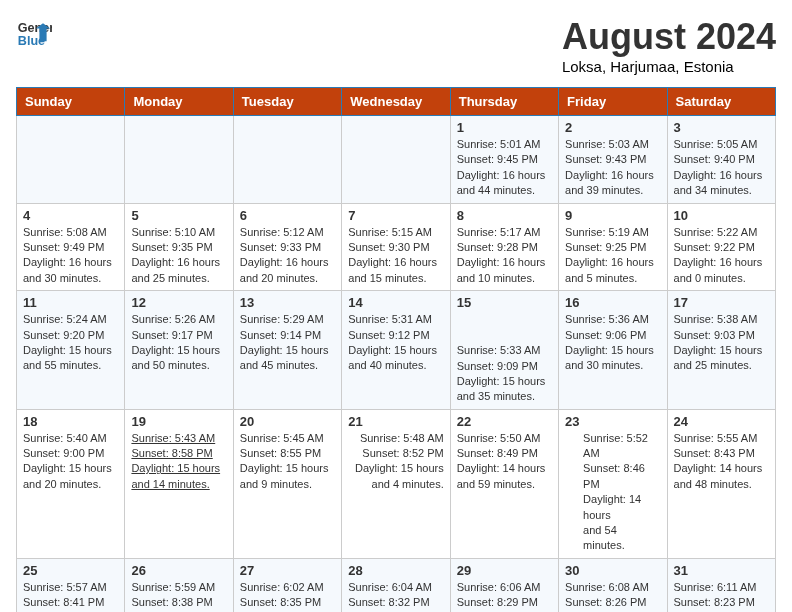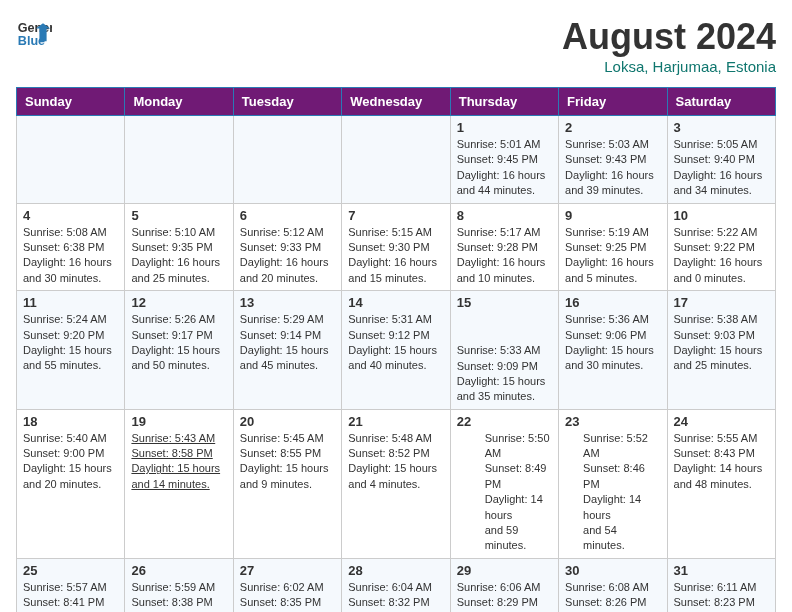--- a/index.html
+++ b/index.html
@@ -19,38 +19,38 @@
     .logo {
       display: flex;
       align-items: center;
       gap: 4px;
     }
     .logo-icon {
       width: 36px;
       height: 36px;
     }
     .title-area {
-      text-align: right;
+      text-align: left;
     }
     .month-year {
       font-size: 36px;
       font-weight: bold;
       color: #333;
     }
     .location {
       font-size: 15px;
-      color: #0f766e;
+      color: #000000;
     }
     table {
       width: 100%;
       border-collapse: collapse;
       font-size: 11px;
     }
     thead tr th {
-      background-color: #701a75;
+      background-color: #c2410c;
       color: #fff;
       text-align: left;
       padding: 6px 8px;
       font-size: 13px;
       font-weight: bold;
       border: 1px solid #2a7ab5;
     }
     tbody tr td {
       border: 1px solid #ccc;
       vertical-align: top;
@@ -135,21 +135,21 @@
           <div class="day-info" style="white-space: pre-line;">Sunrise: 5:05 AM
 Sunset: 9:40 PM
 Daylight: 16 hours
 and 34 minutes.</div>
         </td>
       </tr>
       <tr>
         <td>
           <span class="day-num">4</span>
           <div class="day-info" style="white-space: pre-line;">Sunrise: 5:08 AM
-Sunset: 6:38 PM
+Sunset: 9:49 PM
 Daylight: 16 hours
 and 30 minutes.</div>
         </td>
         <td>
           <span class="day-num">5</span>
           <div class="day-info" style="white-space: pre-line;">Sunrise: 5:10 AM
 Sunset: 9:35 PM
 Daylight: 16 hours
 and 25 minutes.</div>
         </td>
@@ -257,28 +257,28 @@
         </td>
         <td>
           <span class="day-num">20</span>
           <div class="day-info" style="white-space: pre-line;">Sunrise: 5:45 AM
 Sunset: 8:55 PM
 Daylight: 15 hours
 and 9 minutes.</div>
         </td>
         <td>
           <span class="day-num">21</span>
-          <div class="day-info" style="white-space: pre-line;">Sunrise: 5:48 AM
+          <div class="day-info" style="white-space: pre-line; text-align: right;">Sunrise: 5:48 AM
 Sunset: 8:52 PM
 Daylight: 15 hours
 and 4 minutes.</div>
         </td>
         <td>
           <span class="day-num">22</span>
-          <div class="day-info" style="white-space: pre-line; margin-left: 28px;">Sunrise: 5:50 AM
+          <div class="day-info" style="white-space: pre-line;">Sunrise: 5:50 AM
 Sunset: 8:49 PM
 Daylight: 14 hours
 and 59 minutes.</div>
         </td>
         <td>
           <span class="day-num">23</span>
           <div class="day-info" style="white-space: pre-line; margin-left: 18px;">Sunrise: 5:52 AM
 Sunset: 8:46 PM
 Daylight: 14 hours
 and 54 minutes.</div>

